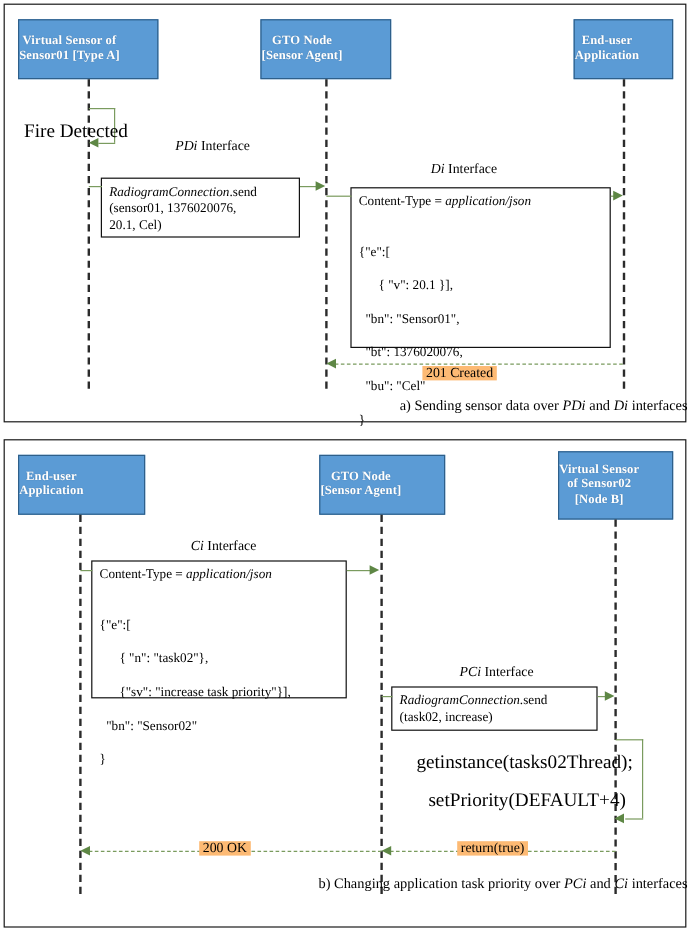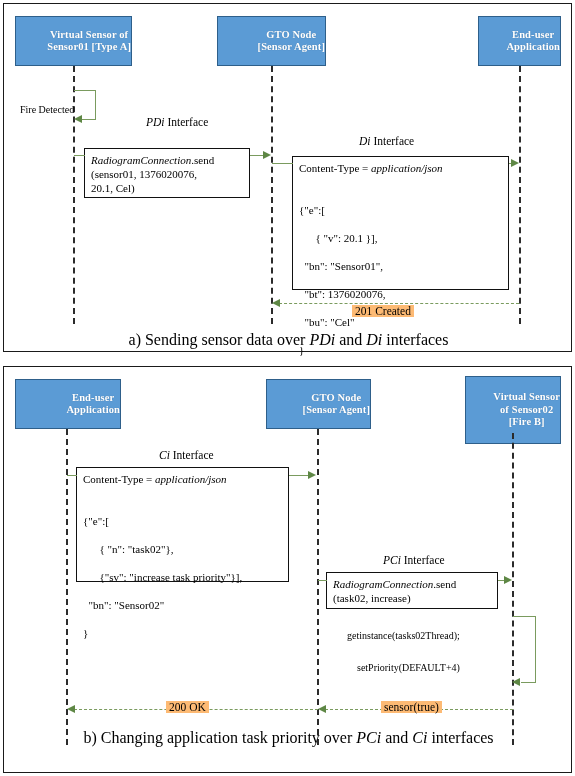--- a/index.html
+++ b/index.html
@@ -43,21 +43,21 @@
     position: absolute;
     background: #5B9BD5;
     border: 1px solid #2E5F8A;
     color: #ffffff;
     font-weight: bold;
     font-size: 10.5px;
     line-height: 12.5px;
     text-align: center;
     display: flex;
     align-items: center;
-    justify-content: flex-end;
+    justify-content: flex-start;
     box-sizing: border-box;
     letter-spacing: 0.1px;
     text-shadow: 0 0 1px rgba(0,0,0,0.25);
   }
 
   
   .lifeline {
     position: absolute;
     width: 0;
     border-left: 2px dashed #2b2b2b;
@@ -96,31 +96,31 @@
     width: 0; height: 0;
     border-top: 4.5px solid transparent;
     border-bottom: 4.5px solid transparent;
   }
   .arrowhead.right { border-left: 8px solid #5E8745; }
   .arrowhead.left  { border-right: 8px solid #5E8745; }
 
   
   .lbl {
     position: absolute;
-    font-size: 10px;
+    font-size: 16px;
     line-height: 13px;
     color: #000000;
     white-space: nowrap;
   }
   .caption {
     position: absolute;
-    font-size: 16px;
-    color: #000000;
-    white-space: nowrap;
-    text-align: center;
+    font-size: 12px;
+    color: #000000;
+    white-space: nowrap;
+    text-align: right;
   }
   .iface {
     position: absolute;
     font-size: 11.5px;
     color: #000000;
     white-space: nowrap;
   }
   .iface i { font-style: italic; }
   .retlbl {
     position: absolute;
@@ -212,25 +212,25 @@
         </div>
       </div>
 
       <div class="actor" style="left:262px; top:12px; width:105px; height:50px;">
         <div>
           <span>GTO Node</span><br>
           <span>[Sensor Agent]</span>
         </div>
       </div>
 
-      <div class="actor" style="left:461px; top:9px; width:96px; height:68px;">
+      <div class="actor" style="left:461px; top:9px; width:96px; height:57px;">
         <div>
           <span>Virtual Sensor</span><br>
           <span>of Sensor02</span><br>
-          <span>[Fire B]</span>
+          <span>[Node B]</span>
         </div>
       </div>
 
       <div class="lifeline" style="left:62px;  top:62px; height:316px;"></div>
       <div class="lifeline" style="left:313px; top:62px; height:316px;"></div>
       <div class="lifeline" style="left:508px; top:66px; height:312px;"></div>
 
       <div class="iface" style="left:155px; top:82px;"><i>Ci</i><span> Interface</span></div>
 
       <div class="msgbox" style="left:72px; top:100px; width:213px; height:115px;"><span>Content-Type = </span><span class="it">application/json</span>
@@ -256,21 +256,21 @@
       <div class="arrow-line" style="left:509px; top:249px; width:23px;"></div>
       <div class="arrow-vert" style="left:531px; top:249px; height:66px;"></div>
       <div class="arrow-line" style="left:517px; top:315px; width:15px;"></div>
       <div class="arrowhead left" style="left:508px; top:311px;"></div>
 
       <div class="lbl" style="left:343px; top:262px;">getinstance(tasks02Thread);</div>
       <div class="lbl" style="left:353px; top:294px;">setPriority(DEFAULT+4)</div>
 
       <div class="arrow-line dash" style="left:321px; top:342px; width:188px;"></div>
       <div class="arrowhead left" style="left:314px; top:338px;"></div>
-      <div class="retlbl" style="left:377px; top:334px;">sensor(true)</div>
+      <div class="retlbl" style="left:377px; top:334px;">return(true)</div>
 
       <div class="arrow-line dash" style="left:70px; top:342px; width:244px;"></div>
       <div class="arrowhead left" style="left:63px; top:338px;"></div>
       <div class="retlbl" style="left:162px; top:334px;">200 OK</div>
 
       <div class="caption" style="left:0; top:362px; width:569px;"><span>b) Changing application task priority over </span><i>PCi</i><span> and </span><i>Ci</i><span> interfaces</span></div>
 
     </div>
   </div>
 

